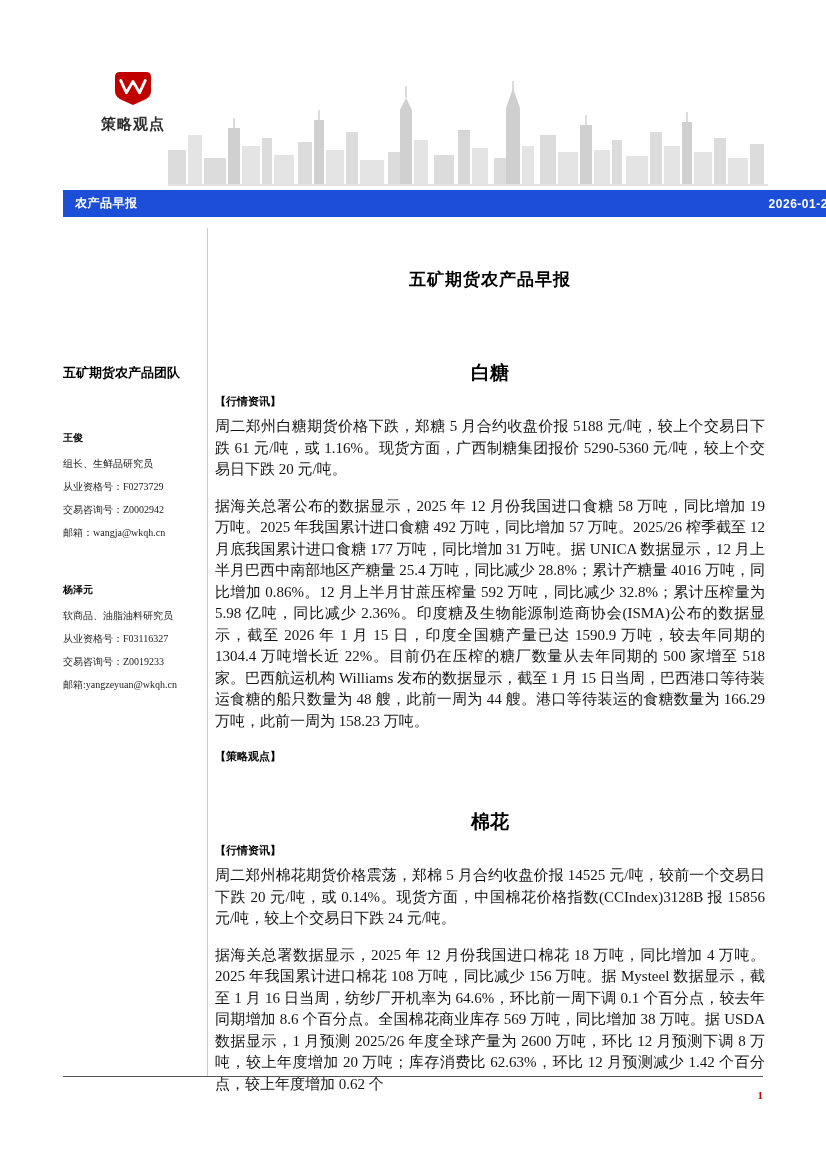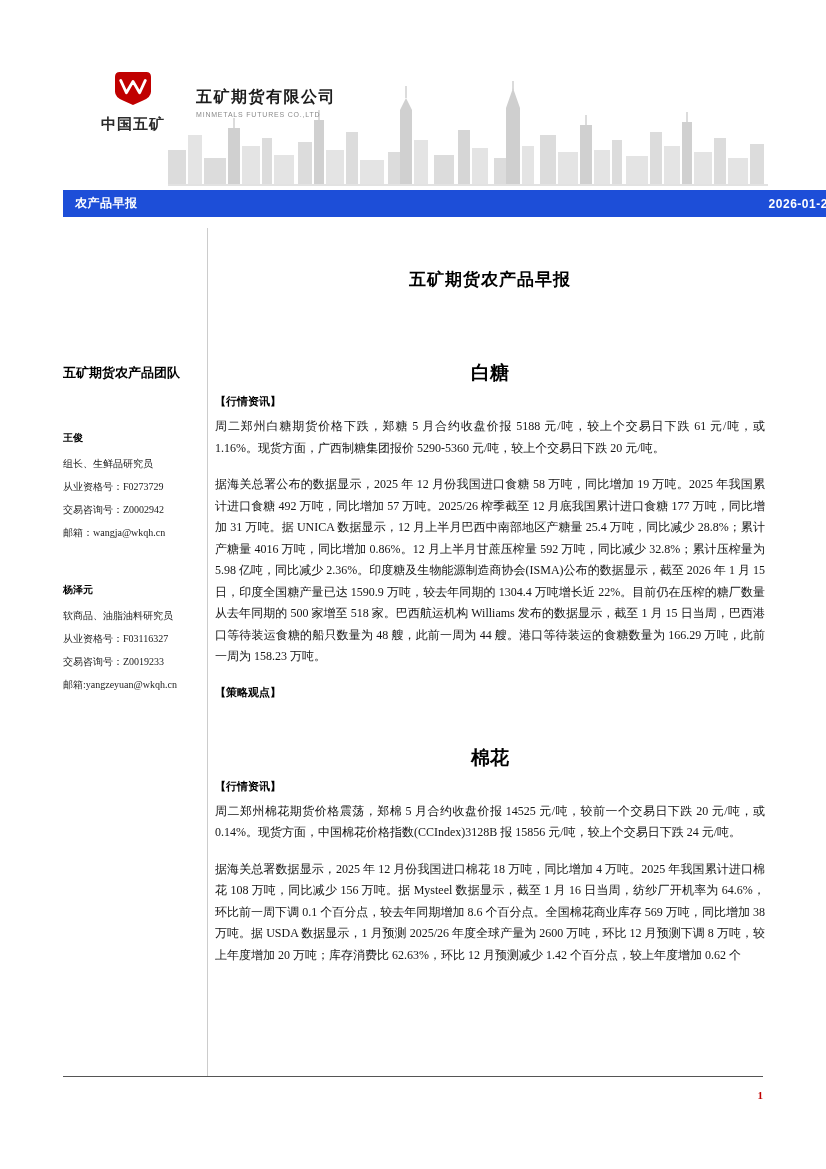--- a/index.html
+++ b/index.html
@@ -41,21 +41,21 @@
   
   .sidebar { position:absolute; left:63px; top:364px; width:142px; }
   .team-title { font-size:13px; font-weight:bold; line-height:18px; margin-bottom:48px; white-space:nowrap; color:#000; }
   .member { margin-bottom:38px; }
   .member-name { font-size:10px; font-weight:bold; line-height:16px; margin-bottom:6px; color:#000; }
   .member-line { font-size:10px; line-height:23px; color:#1a1a1a; white-space:nowrap; }
   
   .main { position:absolute; left:215px; top:364px; width:550px; }
   .section-title { font-size:19px; font-weight:bold; text-align:center; line-height:18px; margin-bottom:10px; color:#000; }
   .block-label { font-size:11px; font-weight:bold; line-height:18px; margin:8px 0 6px 0; color:#000; }
-  .body-par { font-size:12px; line-height:21.5px; text-align:justify; margin:0 0 15px 0; color:#141414; }
+  .body-par { font-size:15px; line-height:21.5px; text-align:justify; margin:0 0 15px 0; color:#141414; }
   .section + .section { margin-top:48px; }
   
   .footer {
     position:absolute; left:63px; top:1076px; width:700px;
     border-top:1px solid #555555; text-align:right; padding-top:8px;
   }
   .page-number { color:#C00000; font-weight:bold; font-size:11px; display:inline-block; }
 </style>
 </head>
 <body>
@@ -106,27 +106,23 @@
       <rect x="582" y="64" width="14" height="42"></rect>
       <rect x="0" y="104" width="600" height="2" fill="#e2e2e2"></rect>
     </g>
   </svg>
 
   <div class="logo-block">
     <svg width="42" height="36" viewBox="0 0 44 38">
       <path d="M3 7 Q3 2 8 2 H36 Q41 2 41 7 V23 Q41 29 32 32.5 L22 37 L12 32.5 Q3 29 3 23 Z" fill="#C00000"></path>
       <path d="M9 11 L15 24 L22 12 L29 24 L35 11" stroke="#ffffff" stroke-width="3" fill="none" stroke-linecap="round" stroke-linejoin="round"></path>
     </svg>
-    <div class="logo-text">中国五矿</div>
+    <div class="logo-text">策略观点</div>
   </div>
 
-  <div class="company-block">
-    <div class="company-name">五矿期货有限公司</div>
-    <div class="company-en">MINMETALS FUTURES CO.,LTD</div>
-  </div>
 
   <div class="banner">
     <span>农产品早报</span>
     <span>2026-01-21</span>
   </div>
 
   <div class="v-divider"></div>
 
   <h1 class="page-title">五矿期货农产品早报</h1>
 

